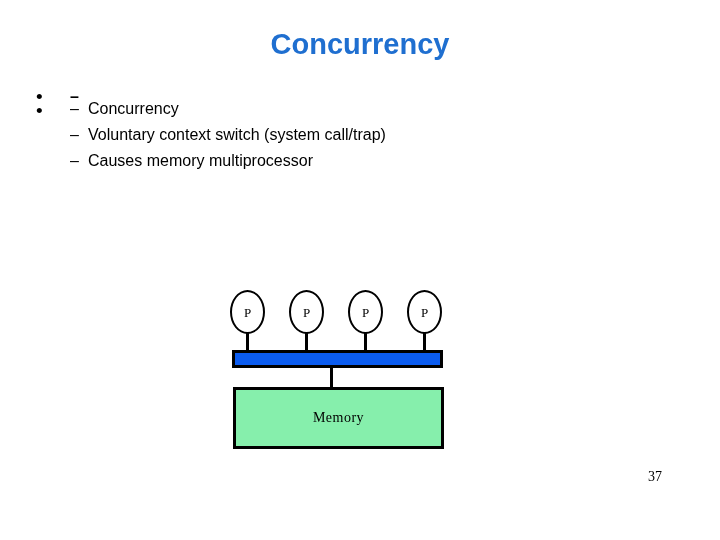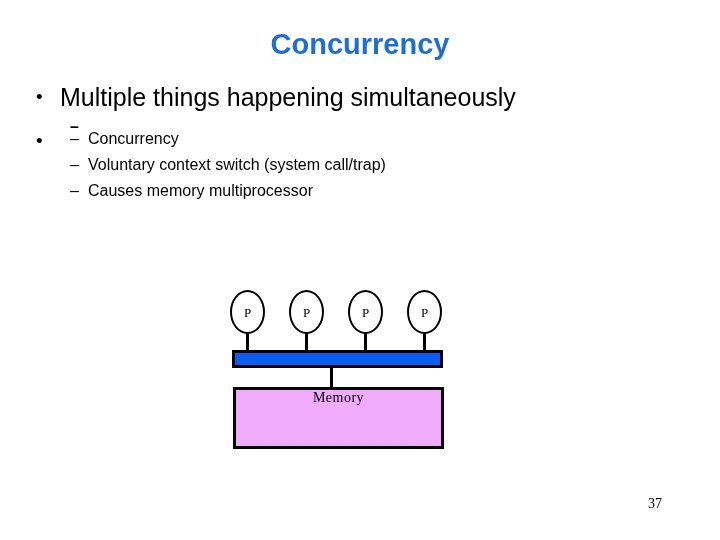--- a/index.html
+++ b/index.html
@@ -119,38 +119,38 @@
     box-sizing: border-box;
   }
   #bus-drop {
     position: absolute;
     width: 3px;
     background: #000000;
   }
   #memory-box {
     position: absolute;
     border: 3px solid #000000;
-    background: #f0abfc;
+    background: #86efac;
     box-sizing: border-box;
     display: flex;
-    align-items: flex-start;
+    align-items: center;
     justify-content: center;
   }
   #memory-label {
     font-family: "Liberation Serif", serif;
     font-size: 14px;
     color: #000000;
     letter-spacing: 0.5px;
   }
 
   
   #page-number {
     position: absolute;
     right: 58px;
-    top: 496px;
+    top: 469px;
     font-family: "Liberation Serif", serif;
     font-size: 14px;
     color: #000000;
   }
   #footer-course {
     position: absolute;
     left: 0;
     top: 514px;
     width: 720px;
     text-align: center;
@@ -164,21 +164,20 @@
 <body>
 
 <div id="slide">
 
   <div id="slide-title">Concurrency</div>
 
   <div id="body">
 
     <div class="l1" id="b-multiple">
       <span class="mark">•</span>
-      <span>Multiple things happening simultaneously</span>
     </div>
 
     <div class="l2 bold" id="b-logically">
       <span class="mark">–</span>
     </div>
 
     <div class="l1" id="b-causes">
       <span class="mark">•</span>
     </div>
 

